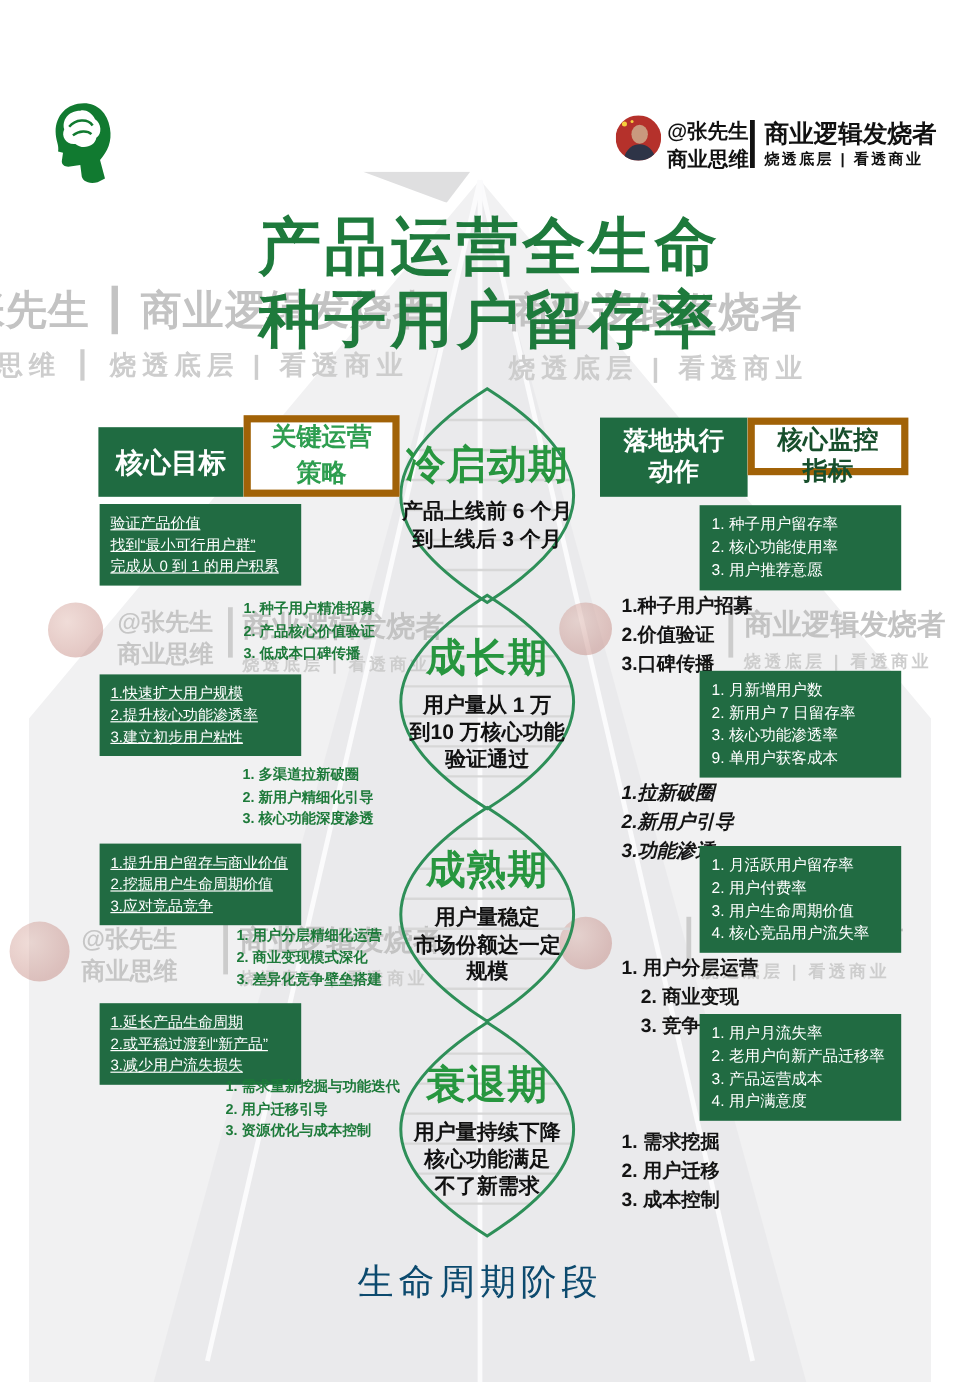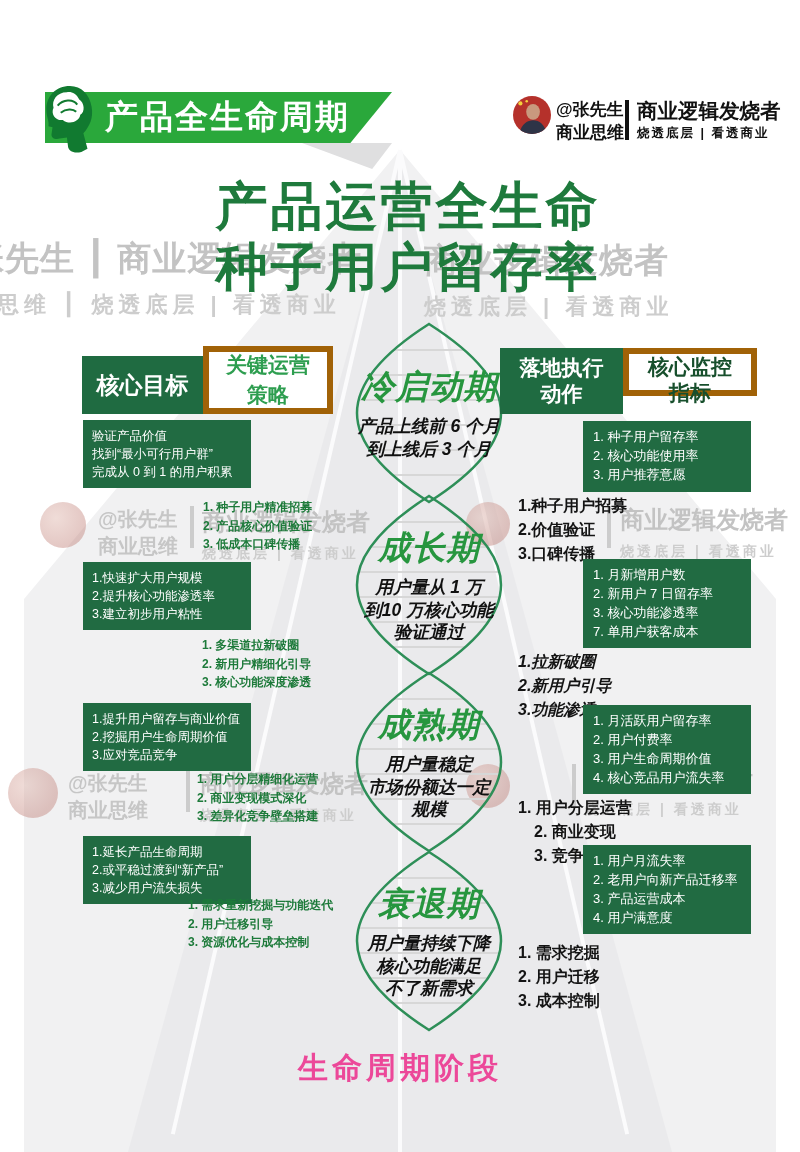--- a/index.html
+++ b/index.html
@@ -40,38 +40,38 @@
   
   .hdr { position:absolute; display:flex; flex-direction:column; align-items:center; justify-content:center; text-align:center; z-index:3; font-weight:900; line-height:1.22; }
   .hdr-dark  { background:#1f6b41; color:#fff; }
   .hdr-light { background:#fff; border:6px solid #a16207;justify-content:space-between; }
   .hdr-goal     { left:82px;  top:356px; width:121px; height:58px; font-size:23px; }
   .hdr-strategy { left:203px; top:346px; width:130px; height:68px; font-size:21px; color:#2e9e50; }
   .hdr-action   { left:500px; top:348px; width:123px; height:66px; font-size:21px; }
   .hdr-metric   { left:623px; top:348px; width:134px; height:48px; font-size:21px; color:#174f2c; }
 
   
-  .leaf { position:absolute; left:353px; width:152px; height:182px; z-index:2;font-style:italic; }
+  .leaf { position:absolute; left:330px; width:152px; height:182px; z-index:2; }
   .leaf svg { position:absolute; inset:0; }
   .leaf-content { position:absolute; left:-22px; right:-22px; top:0; bottom:0; display:flex; flex-direction:column; align-items:center; justify-content:center; z-index:2; }
   .leaf-name { font-size:33px; font-weight:900; color:#27963f; letter-spacing:1px; white-space:nowrap; }
   .leaf-desc { margin-top:5px; text-align:center; }
   .leaf-desc div { font-size:17.5px; font-weight:900; color:#111; line-height:1.3; white-space:nowrap; }
 
   
   .goal-box { position:absolute; left:83px; width:168px; background:#216b42; color:#fff; z-index:3; padding:7px 9px; }
-  .goal-box div { font-size:12.5px; line-height:1.45; white-space:nowrap; }
+  .goal-box div { font-size:12.5px; line-height:1.45; white-space:nowrap;text-decoration:underline; }
   .metric-box { position:absolute; left:583px; width:168px; background:#216b42; color:#fff; z-index:3; padding:7px 10px; }
   .metric-box div { font-size:13px; line-height:1.45; white-space:nowrap; }
   .strategy-list { position:absolute; z-index:3; color:#1d7a3a; }
   .strategy-list div { font-size:12px; font-weight:800; line-height:1.55; white-space:nowrap; }
   .action-list { position:absolute; left:518px; z-index:3; color:#141414; }
   .action-list div { font-size:16px; font-weight:800; line-height:1.5; white-space:nowrap; }
 
-  .footer-label { position:absolute; left:0; top:1048px; width:800px; text-align:center; font-size:30px; font-weight:700; letter-spacing:4px; color:#ec4899; z-index:3; }
+  .footer-label { position:absolute; left:0; top:1048px; width:800px; text-align:center; font-size:30px; font-weight:400; letter-spacing:4px; color:#0c4a6e; z-index:3; }
 </style>
 </head>
 <body>
 
 <div class="canvas">
 
   <div class="bg-pent"></div>
   <div class="bg-tri"></div>
   <div class="road" style="transform:rotate(-13deg);"></div>
   <div class="road"></div>
@@ -114,23 +114,20 @@
     <div class="wm-brand-sub">烧透底层 | 看透商业</div>
   </div>
   <div class="wm-avatar" style="left:466px; top:764px; width:44px; height:44px;"></div>
   <div class="wm-divider" style="left:572px; top:764px;"></div>
   <div class="wm" style="left:585px; top:762px;">
     <div class="wm-brand-main">商业逻辑发烧者</div>
     <div class="wm-brand-sub">烧透底层 | 看透商业</div>
   </div>
 
   <div class="banner-fold"></div>
-  <div class="banner">
-    <span class="banner-text">产品全生命周期</span>
-  </div>
   <svg class="head-icon" viewBox="0 0 54 70">
     <path d="M27,2 C13,2 4,12 4,25 C4,32 7,36 6,41 L10,42 L9,49 C9,53 13,54 17,53 L24,52 L25,60 C25,65 31,68 38,66 L44,63 L40,48 C46,41 50,33 48,22 C46,10 38,2 27,2 Z" fill="#117a30"></path>
     <path d="M24,8 C14,8 9,16 11,23 C8,29 13,36 20,35 C26,40 36,37 37,30 C42,27 41,18 36,15 C33,9 28,7 24,8 Z" fill="#ffffff"></path>
     <path d="M15,21 C20,15 30,14 34,20 M18,28 C23,24 30,24 33,27" stroke="#117a30" stroke-width="2" fill="none"></path>
   </svg>
 
   <div class="author-avatar">
     <svg viewBox="0 0 36 36" width="38" height="38">
       <rect width="36" height="36" fill="#b5312b"></rect>
       <circle cx="7" cy="7" r="2" fill="#f5d03c"></circle>
@@ -247,21 +244,21 @@
     </div>
   <div class="strategy-list" style="left:202px; top:636px;">
       <div>1. 多渠道拉新破圈</div>
       <div>2. 新用户精细化引导</div>
       <div>3. 核心功能深度渗透</div>
     </div>
   <div class="metric-box" style="top:559px;">
       <div>1. 月新增用户数</div>
       <div>2. 新用户 7 日留存率</div>
       <div>3. 核心功能渗透率</div>
-      <div>7. 单用户获客成本</div>
+      <div>9. 单用户获客成本</div>
     </div>
   <div class="action-list" style="top:650px;font-style:italic;">
       <div>1.拉新破圈</div>
       <div>2.新用户引导</div>
       <div>3.功能渗透</div>
     </div>
 
   <div class="leaf" style="top:671px;">
     <svg viewBox="0 0 152 182">
       <defs>

